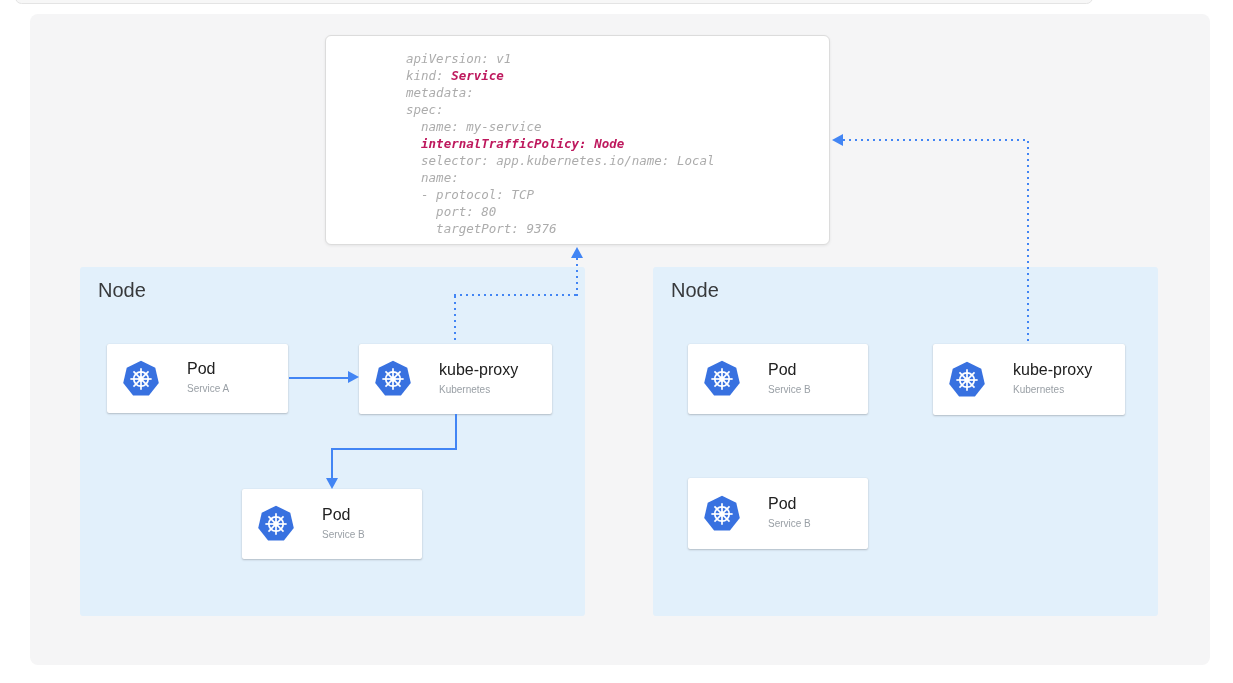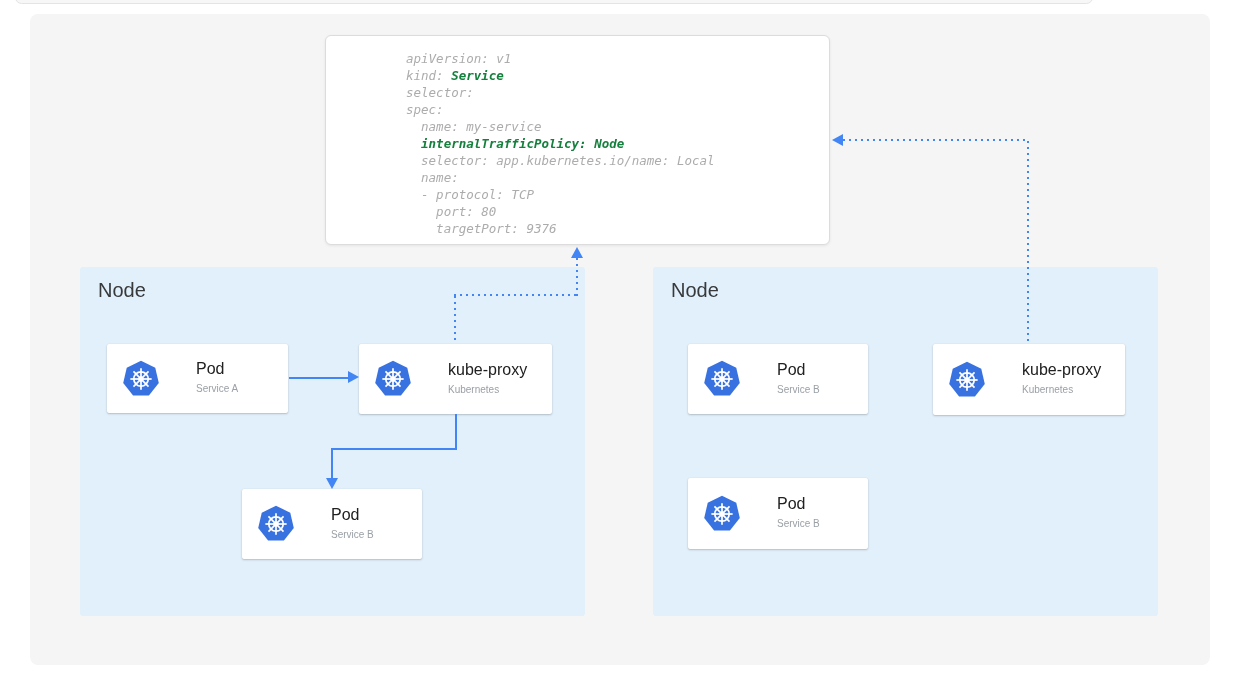--- a/index.html
+++ b/index.html
@@ -41,21 +41,21 @@
   .code-line {
     font-family: "DejaVu Sans Mono", monospace;
     font-style: italic;
     font-size: 12.5px;
     line-height: 17px;
     color: #acacac;
     white-space: pre;
   }
   .code-line .b {
     font-weight: bold;
-    color: #15803d;
+    color: #be185d;
   }
   
   .node-box {
     position: absolute;
     width: 505px; height: 349px;
     top: 267px;
     background: #e2f0fb;
     border-radius: 3px;
   }
   .node-box.left  { left: 80px;  }
@@ -67,21 +67,20 @@
     color: #37393b;
   }
   
   .card {
     position: absolute;
     background: #ffffff;
     border-radius: 2px;
     box-shadow: 0 1px 2px rgba(60,64,67,0.28), 0 0 1px rgba(60,64,67,0.12);
     display: flex;
     align-items: center;
-    gap: 9px;
   }
   .card .k8s-icon {
     width: 40px; height: 38px;
     margin-left: 14px;
     flex: 0 0 auto;
   }
   .card .card-text { margin-left: 26px; }
   .card .card-title {
     font-size: 16px;
     line-height: 21px;
@@ -119,21 +118,21 @@
 
 <div class="stage">
 
   <div class="top-strip"></div>
 
   <div class="panel">
 
     <div class="code-box" style="left:295px; top:21px;">
       <div class="code-line"><span>apiVersion: v1</span><span class="b"></span><span></span></div>
       <div class="code-line"><span>kind: </span><span class="b">Service</span><span></span></div>
-      <div class="code-line"><span>selector:</span><span class="b"></span><span></span></div>
+      <div class="code-line"><span>metadata:</span><span class="b"></span><span></span></div>
       <div class="code-line"><span>spec:</span><span class="b"></span><span></span></div>
       <div class="code-line"><span>  name: my-service</span><span class="b"></span><span></span></div>
       <div class="code-line"><span>  </span><span class="b">internalTrafficPolicy: Node</span><span></span></div>
       <div class="code-line"><span>  selector: app.kubernetes.io/name: Local</span><span class="b"></span><span></span></div>
       <div class="code-line"><span>  name:</span><span class="b"></span><span></span></div>
       <div class="code-line"><span>  - protocol: TCP</span><span class="b"></span><span></span></div>
       <div class="code-line"><span>    port: 80</span><span class="b"></span><span></span></div>
       <div class="code-line"><span>    targetPort: 9376</span><span class="b"></span><span></span></div>
     </div>
 

